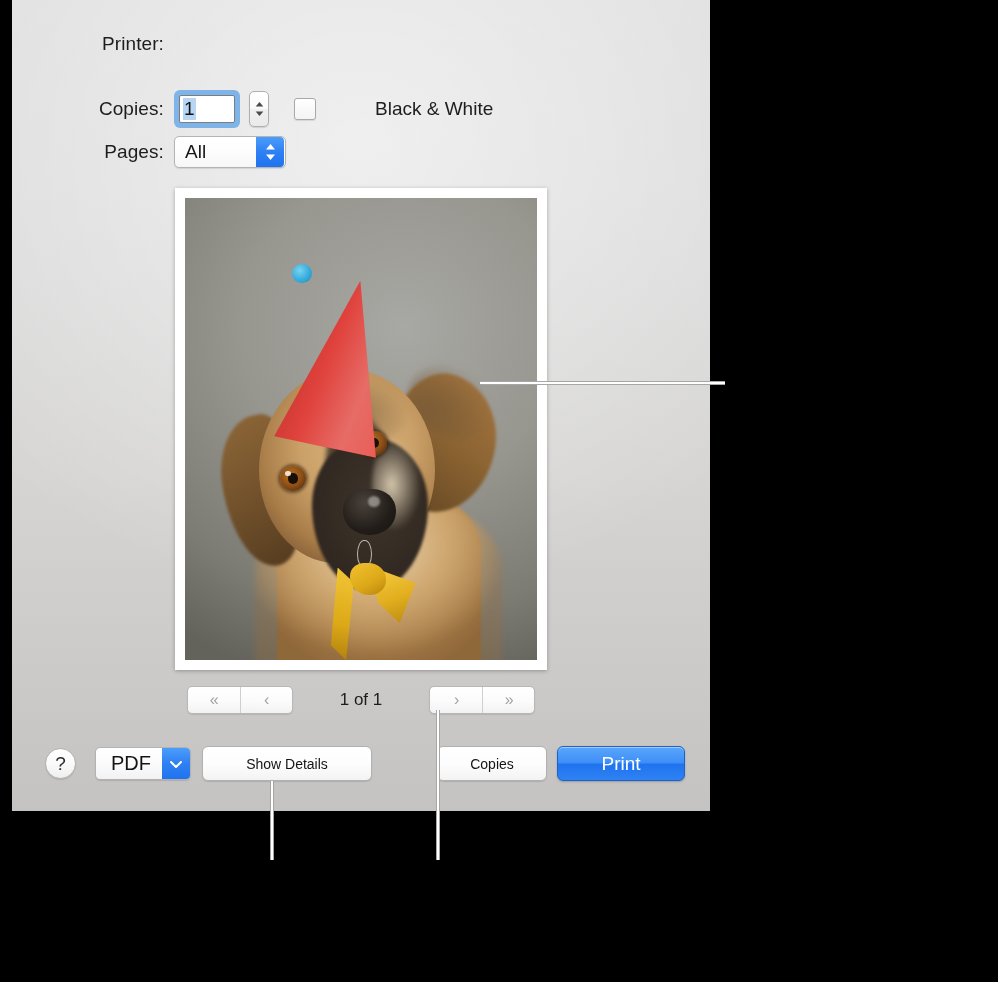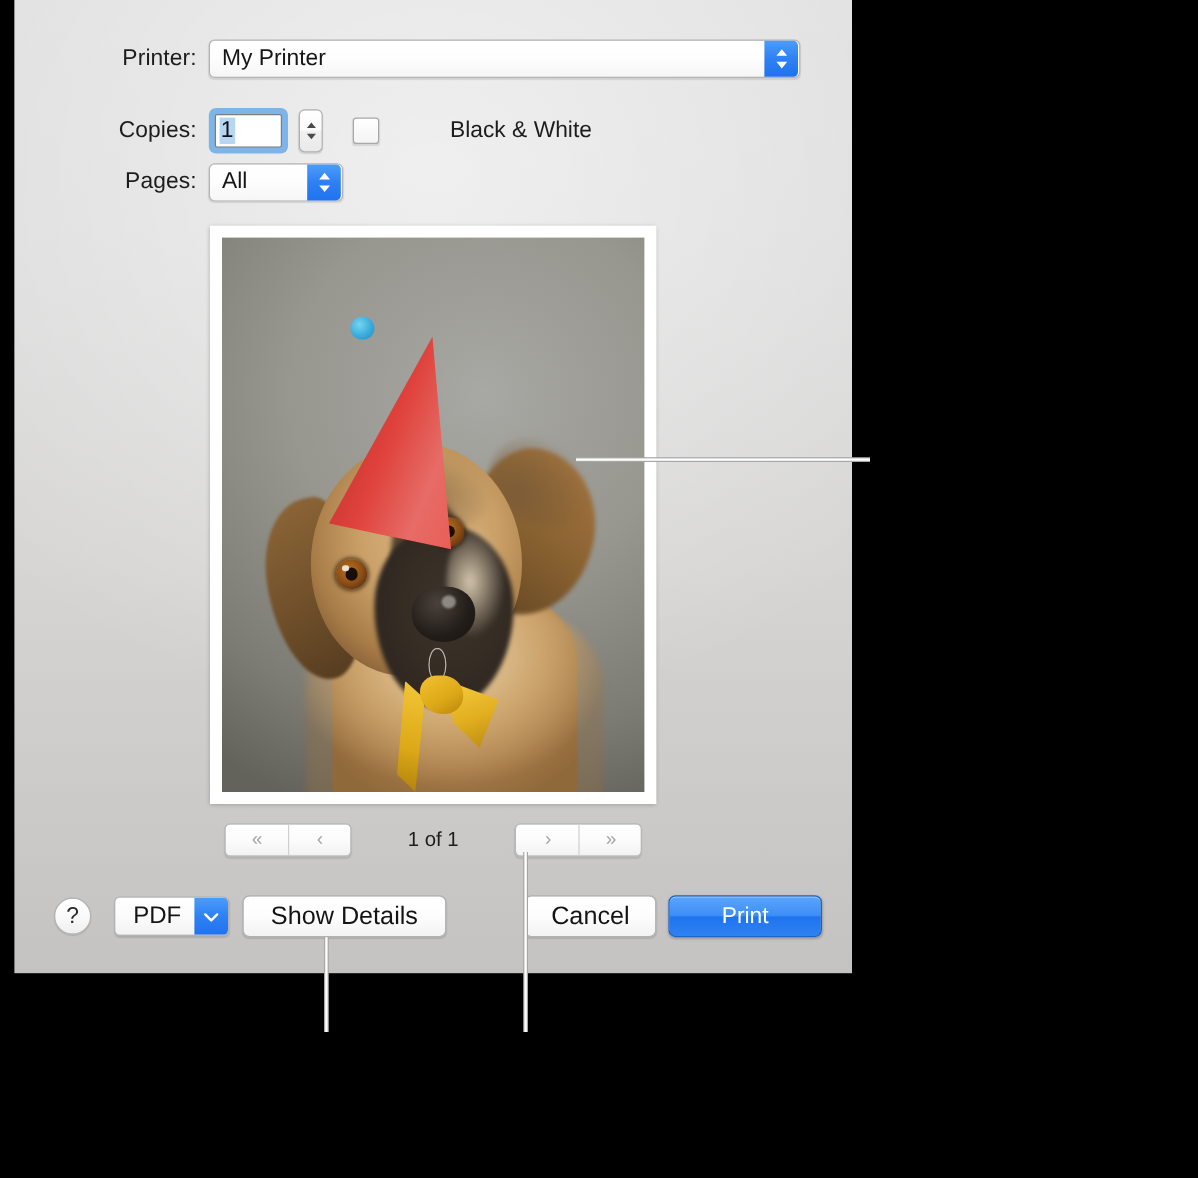--- a/index.html
+++ b/index.html
@@ -432,21 +432,21 @@
   .push-button {
     position: absolute;
     height: 35px;
     border: 1px solid #b1b1b1;
     border-radius: 6px;
     background: linear-gradient(to bottom, #ffffff 0%, #fdfdfd 50%, #f3f3f3 100%);
     box-shadow: 0 1px 1px rgba(0,0,0,0.12), inset 0 1px 0 rgba(255,255,255,0.95);
     display: flex;
     align-items: center;
     justify-content: center;
-    font-size: 21px;
+    font-size: 14px;
     color: #141414;
     cursor: default;
     white-space: nowrap;
   }
   #show-details-button { left: 190px; top: 746px; width: 170px; }
   #cancel-button       { left: 425px; top: 746px; width: 110px; }
   #print-button {
     position: absolute;
     left: 545px; top: 746px;
     width: 128px; height: 35px;
@@ -487,29 +487,20 @@
   }
   #callout-next-page::after { left: 1px; top: 0; width: 2px; height: 150px; }
 </style>
 </head>
 <body>
 
 <div id="print-dialog">
 
   <div class="form-row" id="row-printer">
     <span class="field-label">Printer:</span>
-    <div class="popup-button" id="printer-popup">
-      <span class="popup-value">My Printer</span>
-      <span class="popup-arrows">
-        <svg width="13" height="22" viewBox="0 0 13 22">
-          <path d="M6.5 3 L11 8.5 L2 8.5 Z" fill="#ffffff"></path>
-          <path d="M6.5 19 L11 13.5 L2 13.5 Z" fill="#ffffff"></path>
-        </svg>
-      </span>
-    </div>
   </div>
 
   <div class="form-row" id="row-copies">
     <span class="field-label">Copies:</span>
     <div id="copies-focus-ring">
       <div id="copies-input">
         <span id="copies-value">1</span>
       </div>
     </div>
     <div id="copies-stepper">
@@ -585,19 +576,19 @@
   <div id="pdf-button">
     <span id="pdf-label">PDF</span>
     <span id="pdf-chevron">
       <svg width="14" height="10" viewBox="0 0 14 10">
         <path d="M2 3 L7 8 L12 3" fill="none" stroke="#ffffff" stroke-width="2" stroke-linecap="round" stroke-linejoin="round"></path>
       </svg>
     </span>
   </div>
 
   <div class="push-button" id="show-details-button">Show Details</div>
-  <div class="push-button" id="cancel-button">Cancel</div>
+  <div class="push-button" id="cancel-button">Copies</div>
   <div id="print-button">Print</div>
 </div>
 
 <div class="callout-line" id="callout-photo"></div>
 <div class="callout-line" id="callout-show-details"></div>
 <div class="callout-line" id="callout-next-page"></div>
 
 </body></html>

